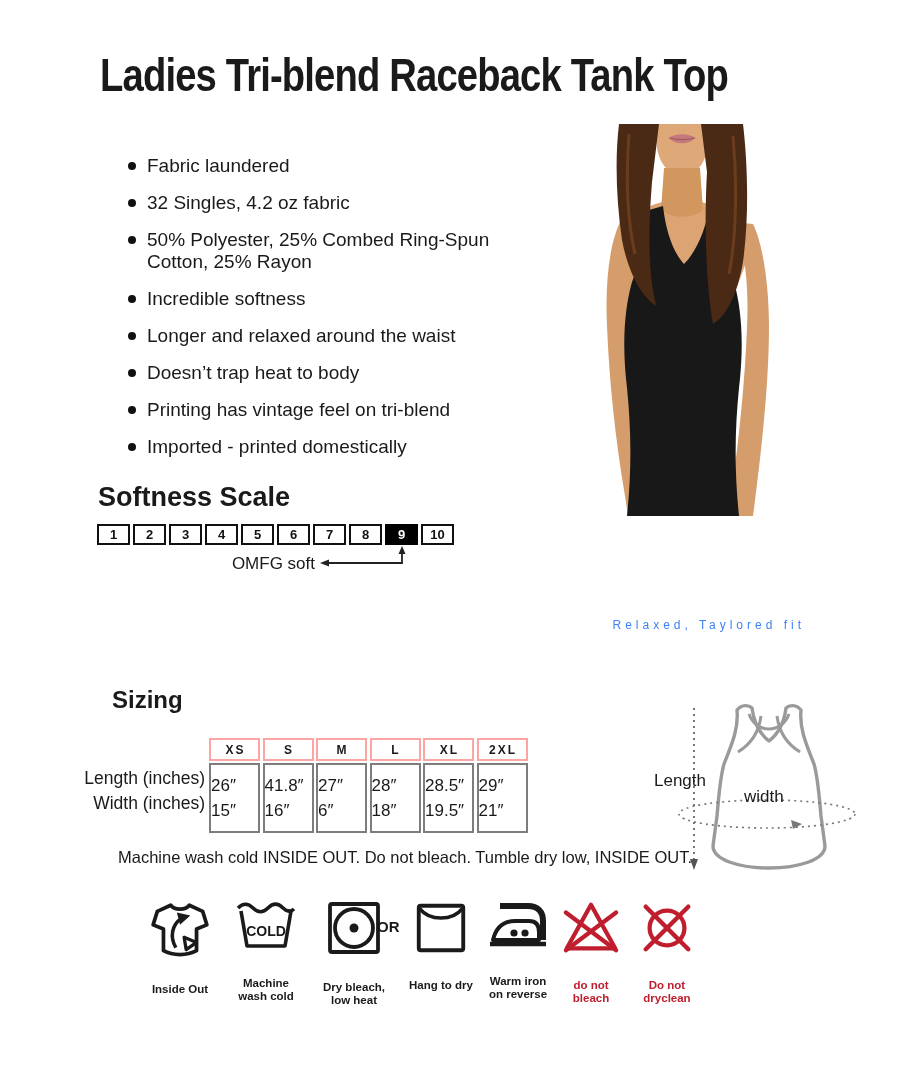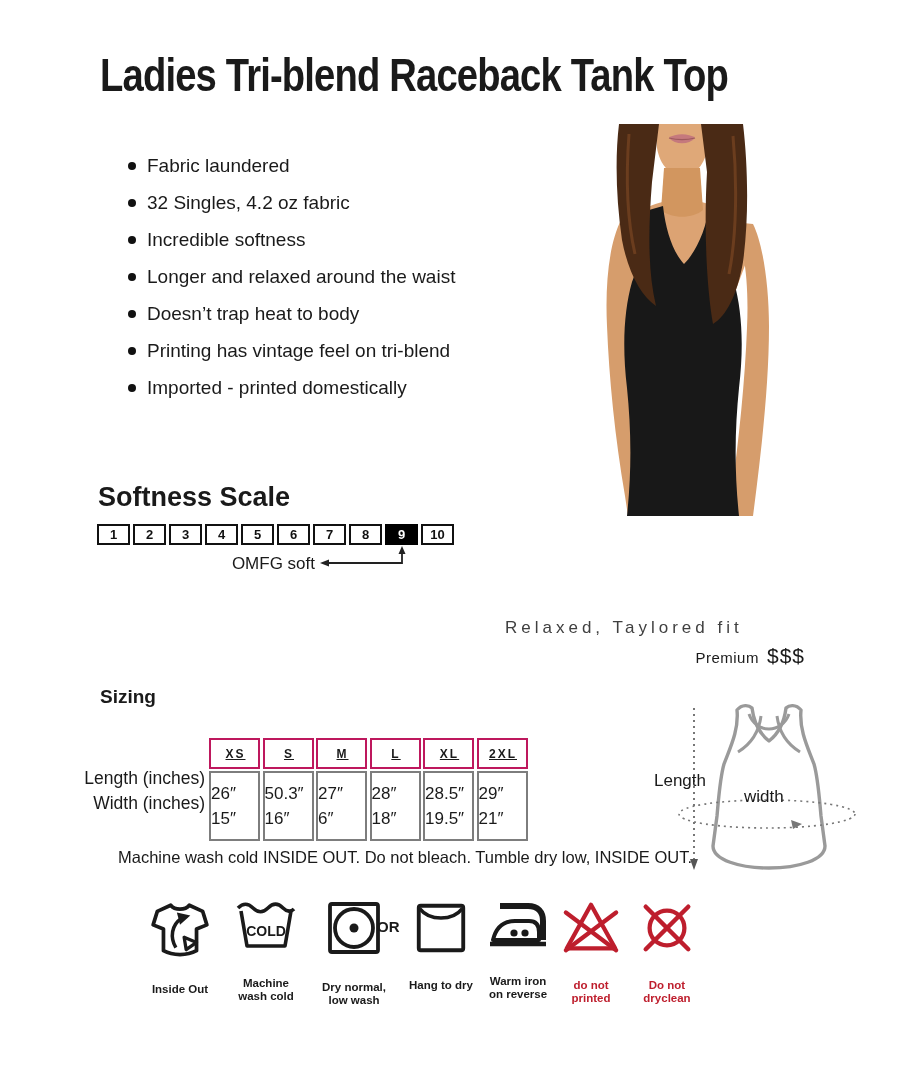--- a/index.html
+++ b/index.html
@@ -24,34 +24,34 @@
   
   .softness-heading { position:absolute; left:98px; top:482px; font-size:27px; font-weight:bold; letter-spacing:0px; }
   .scale { position:absolute; left:97px; top:524px; display:flex; gap:3px; }
   .scale .box { width:33px; height:21px; border:2.5px solid #111; background:#fff; font-size:13px;
                 font-weight:bold; display:flex; align-items:center; justify-content:center; color:#111; }
   .scale .box.sel { background:#000; border-color:#000; color:#fff; }
   .callout-text { position:absolute; left:200px; top:554px; width:115px; text-align:right; font-size:17px; }
   .callout-arrow { position:absolute; left:318px; top:546px; }
 
   
-  .fit-style { position:absolute; left:505px; top:618px; width:300px; 
-               font-size:17px; letter-spacing:4px; color:#404040; }
+  .fit-style { position:absolute; left:505px; top:618px; width:300px; text-align:right;
+               font-size:12px; letter-spacing:4px; color:#3b82f6; }
   .fit-tier  { position:absolute; left:505px; top:644px; width:300px; text-align:right; }
   .fit-tier .tier-label { font-size:15px; letter-spacing:0.5px; }
   .fit-tier .tier-value { font-size:21px; letter-spacing:1px; margin-left:8px; }
 
   
-  .sizing-heading { position:absolute; left:100px; top:686px; font-size:19px; font-weight:bold; }
+  .sizing-heading { position:absolute; left:112px; top:686px; font-size:24px; font-weight:bold; }
   .row-labels { position:absolute; left:0px; top:766px; width:205px; text-align:right; font-size:17.5px; }
   .row-labels div { line-height:25px; }
   .size-table { position:absolute; left:209px; top:738px; display:flex; gap:2.5px; }
   .size-col { display:flex; flex-direction:column; gap:2px; width:51px; }
-  .size-col .hdr { border:2px solid #be185d; height:31px; display:flex; align-items:center; justify-content:center;
-                   font-size:12px; font-weight:bold; letter-spacing:2px; text-indent:2px;text-decoration:underline; }
+  .size-col .hdr { border:2px solid #fca5a5; height:23px; display:flex; align-items:center; justify-content:center;
+                   font-size:12px; font-weight:bold; letter-spacing:2px; text-indent:2px; }
   .size-col .bdy { border:2px solid #7d7d7d; height:70px; display:flex; flex-direction:column;
                    align-items:flex-start; justify-content:center; }
   .size-col .bdy div { font-size:17px; line-height:25px; }
 
   
   .diagram { position:absolute; left:652px; top:694px; }
   .diagram text { font-family:"Liberation Sans", sans-serif; }
 
   
   .care-text { position:absolute; left:95px; top:848px; width:620px; text-align:center; font-size:16.5px; }
@@ -70,20 +70,21 @@
 </head>
 <body>
 
 <div class="page">
 
   <div class="title">Ladies Tri-blend Raceback Tank Top</div>
 
   <ul class="features">
     <li>Fabric laundered</li>
     <li>32 Singles, 4.2 oz fabric</li>
+    <li>50% Polyester, 25% Combed Ring-Spun Cotton, 25% Rayon</li>
     <li>Incredible softness</li>
     <li>Longer and relaxed around the waist</li>
     <li>Doesn’t trap heat to body</li>
     <li>Printing has vintage feel on tri-blend</li>
     <li>Imported - printed domestically</li>
   </ul>
 
   <div class="photo">
     <svg width="228" height="392" viewBox="0 0 228 392">
 
@@ -125,43 +126,40 @@
   </div>
 
   <div class="callout-text">OMFG soft</div>
   <svg class="callout-arrow" width="92" height="26" viewBox="0 0 92 26">
     <path d="M10,17 L84,17 L84,6" stroke="#222" stroke-width="1.8" fill="none"></path>
     <polygon points="84,0 80.5,8 87.5,8" fill="#222"></polygon>
     <polygon points="2,17 11,13.5 11,20.5" fill="#222"></polygon>
   </svg>
 
   <div class="fit-style">Relaxed, Taylored fit</div>
-  <div class="fit-tier">
-    <span class="tier-label">Premium</span><span class="tier-value">$$$</span>
-  </div>
 
   <div class="sizing-heading">Sizing</div>
 
   <div class="row-labels">
     <div>Length (inches)</div>
     <div>Width (inches)</div>
   </div>
 
   <div class="size-table">
     <div class="size-col">
       <div class="hdr">XS</div>
       <div class="bdy">
           <div>26″</div>
           <div>15″</div>
         </div>
     </div>
     <div class="size-col">
       <div class="hdr">S</div>
       <div class="bdy">
-          <div>50.3″</div>
+          <div>41.8″</div>
           <div>16″</div>
         </div>
     </div>
     <div class="size-col">
       <div class="hdr">M</div>
       <div class="bdy">
           <div>27″</div>
           <div>6″</div>
         </div>
     </div>
@@ -228,21 +226,21 @@
     </svg>
     <div class="lbl" style="width:64px;">Machine wash cold</div>
   </div>
 
   <div class="care-cell cc3">
     <svg width="60" height="60" viewBox="0 0 60 60">
       <rect x="6" y="6" width="48" height="48" rx="2" fill="none" stroke="#1a1a1a" stroke-width="3.8"></rect>
       <circle cx="30" cy="30" r="19" fill="none" stroke="#1a1a1a" stroke-width="3.8"></circle>
       <circle cx="30" cy="30" r="4.5" fill="#1a1a1a"></circle>
     </svg>
-    <div class="lbl" style="width:80px;">Dry normal, low wash</div>
+    <div class="lbl" style="width:80px;">Dry bleach, low heat</div>
   </div>
 
   <div class="or-label">OR</div>
 
   <div class="care-cell cc4">
     <svg width="58" height="58" viewBox="0 0 60 60">
       <rect x="7" y="8" width="46" height="46" rx="2" fill="none" stroke="#1a1a1a" stroke-width="4"></rect>
       <path d="M8,11 C18,24 42,24 52,11" fill="none" stroke="#1a1a1a" stroke-width="3.6"></path>
     </svg>
     <div class="lbl">Hang to dry</div>
@@ -258,21 +256,21 @@
     </svg>
     <div class="lbl" style="width:70px;">Warm iron on reverse</div>
   </div>
 
   <div class="care-cell cc6">
     <svg width="58" height="58" viewBox="0 0 60 60">
       <path d="M30,7 L55,52 L5,52 Z" fill="none" stroke="#be1e2d" stroke-width="4.4" stroke-linejoin="round"></path>
       <line x1="4" y1="15" x2="56" y2="54" stroke="#be1e2d" stroke-width="4.4" stroke-linecap="round"></line>
       <line x1="56" y1="15" x2="4" y2="54" stroke="#be1e2d" stroke-width="4.4" stroke-linecap="round"></line>
     </svg>
-    <div class="lbl red" style="width:46px;">do not printed</div>
+    <div class="lbl red" style="width:46px;">do not bleach</div>
   </div>
 
   <div class="care-cell cc7">
     <svg width="58" height="58" viewBox="0 0 60 60">
       <circle cx="30" cy="31" r="18" fill="none" stroke="#be1e2d" stroke-width="4.4"></circle>
       <line x1="8" y1="9" x2="52" y2="53" stroke="#be1e2d" stroke-width="4.6" stroke-linecap="round"></line>
       <line x1="52" y1="9" x2="8" y2="53" stroke="#be1e2d" stroke-width="4.6" stroke-linecap="round"></line>
     </svg>
     <div class="lbl red" style="width:56px;">Do not dryclean</div>
   </div>

